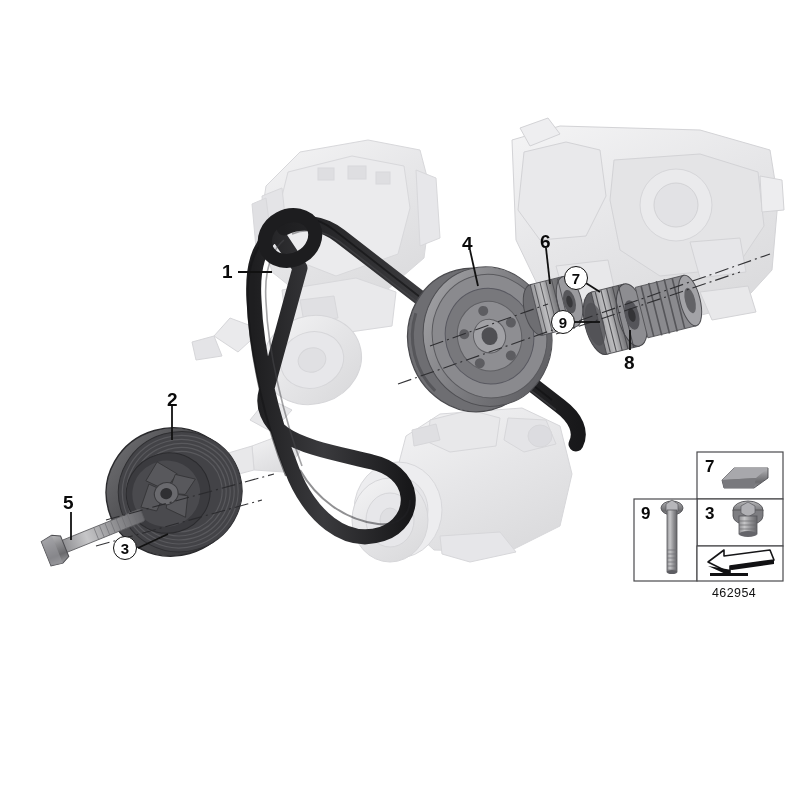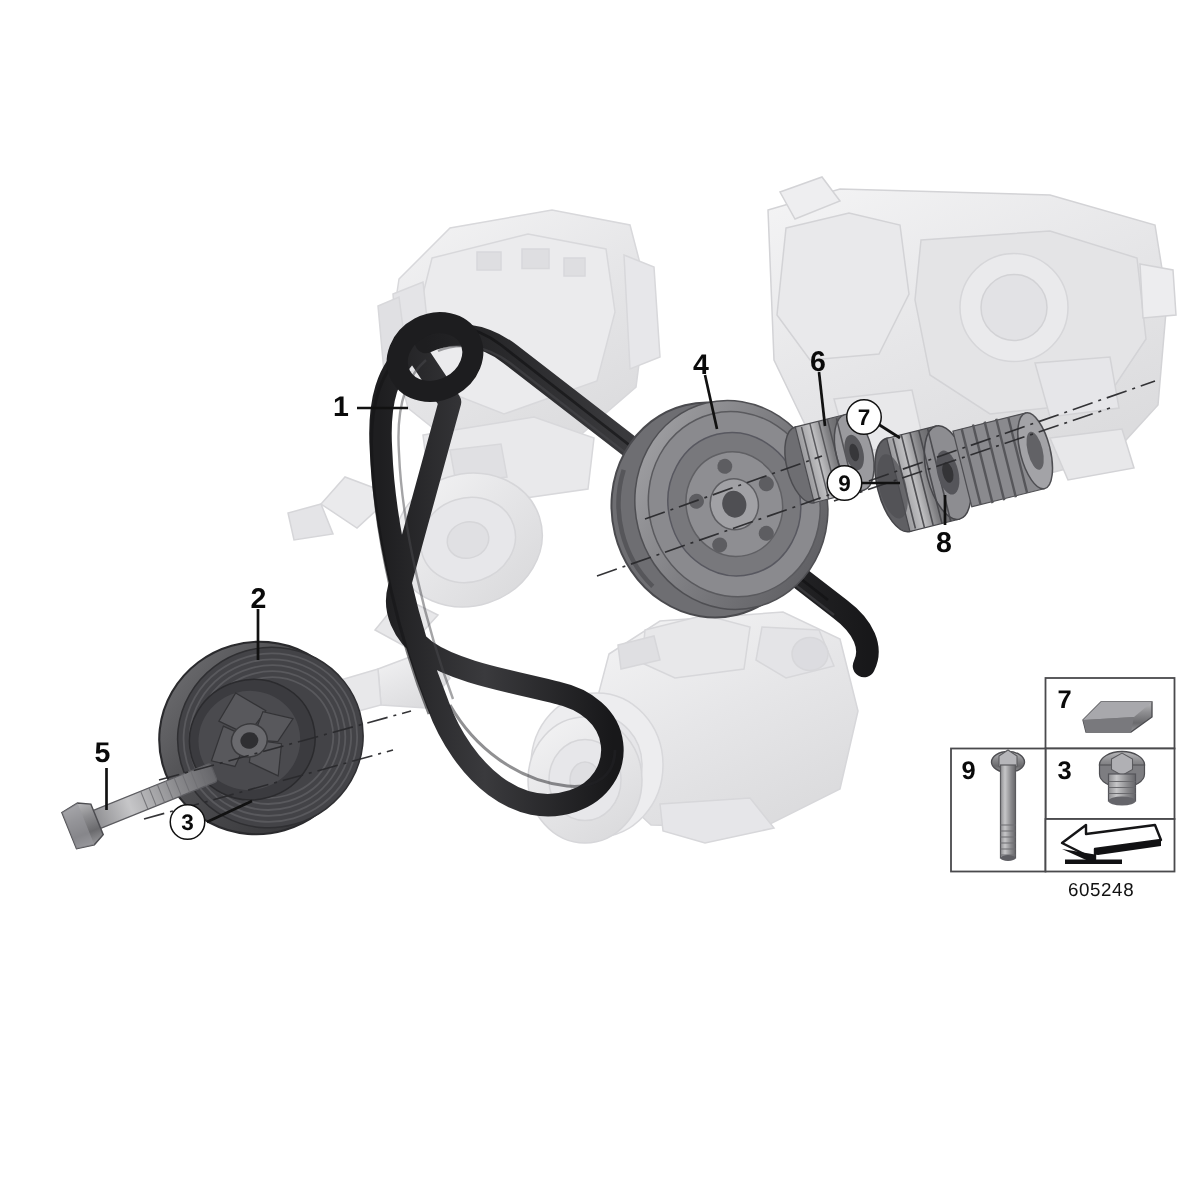--- a/index.html
+++ b/index.html
@@ -380,20 +380,20 @@
   <div class="callout" style="left:63px; top:493px;">5</div>
   <div class="callout" style="left:540px; top:232px;">6</div>
   <div class="circ-callout" style="left:564px; top:266px;">7</div>
   <div class="callout" style="left:624px; top:353px;">8</div>
   <div class="circ-callout" style="left:551px; top:310px;">9</div>
 
   <div class="legend-num" style="left:705px; top:457px;">7</div>
   <div class="legend-num" style="left:705px; top:504px;">3</div>
   <div class="legend-num" style="left:641px; top:504px;">9</div>
 
-  <div id="diagram-number">605248</div>
+  <div id="diagram-number">462954</div>
 
   <div id="footer-bar">
     
     
   </div>
 
 </div>
 
 </body></html>

